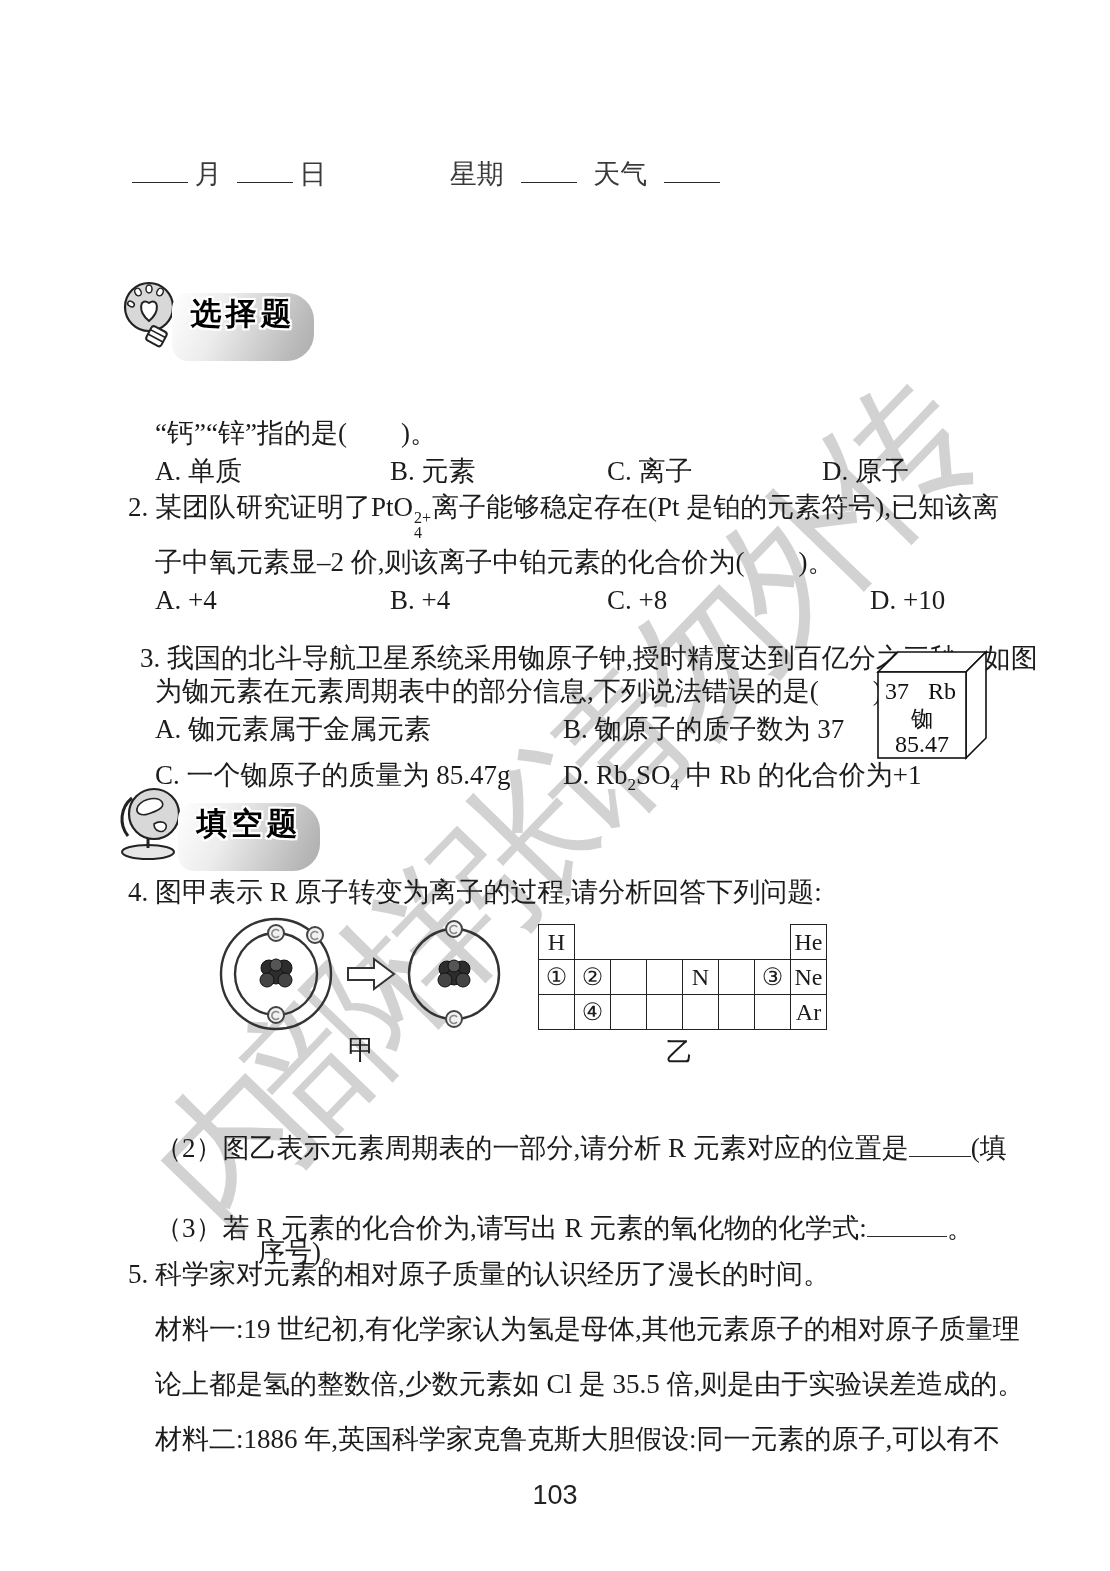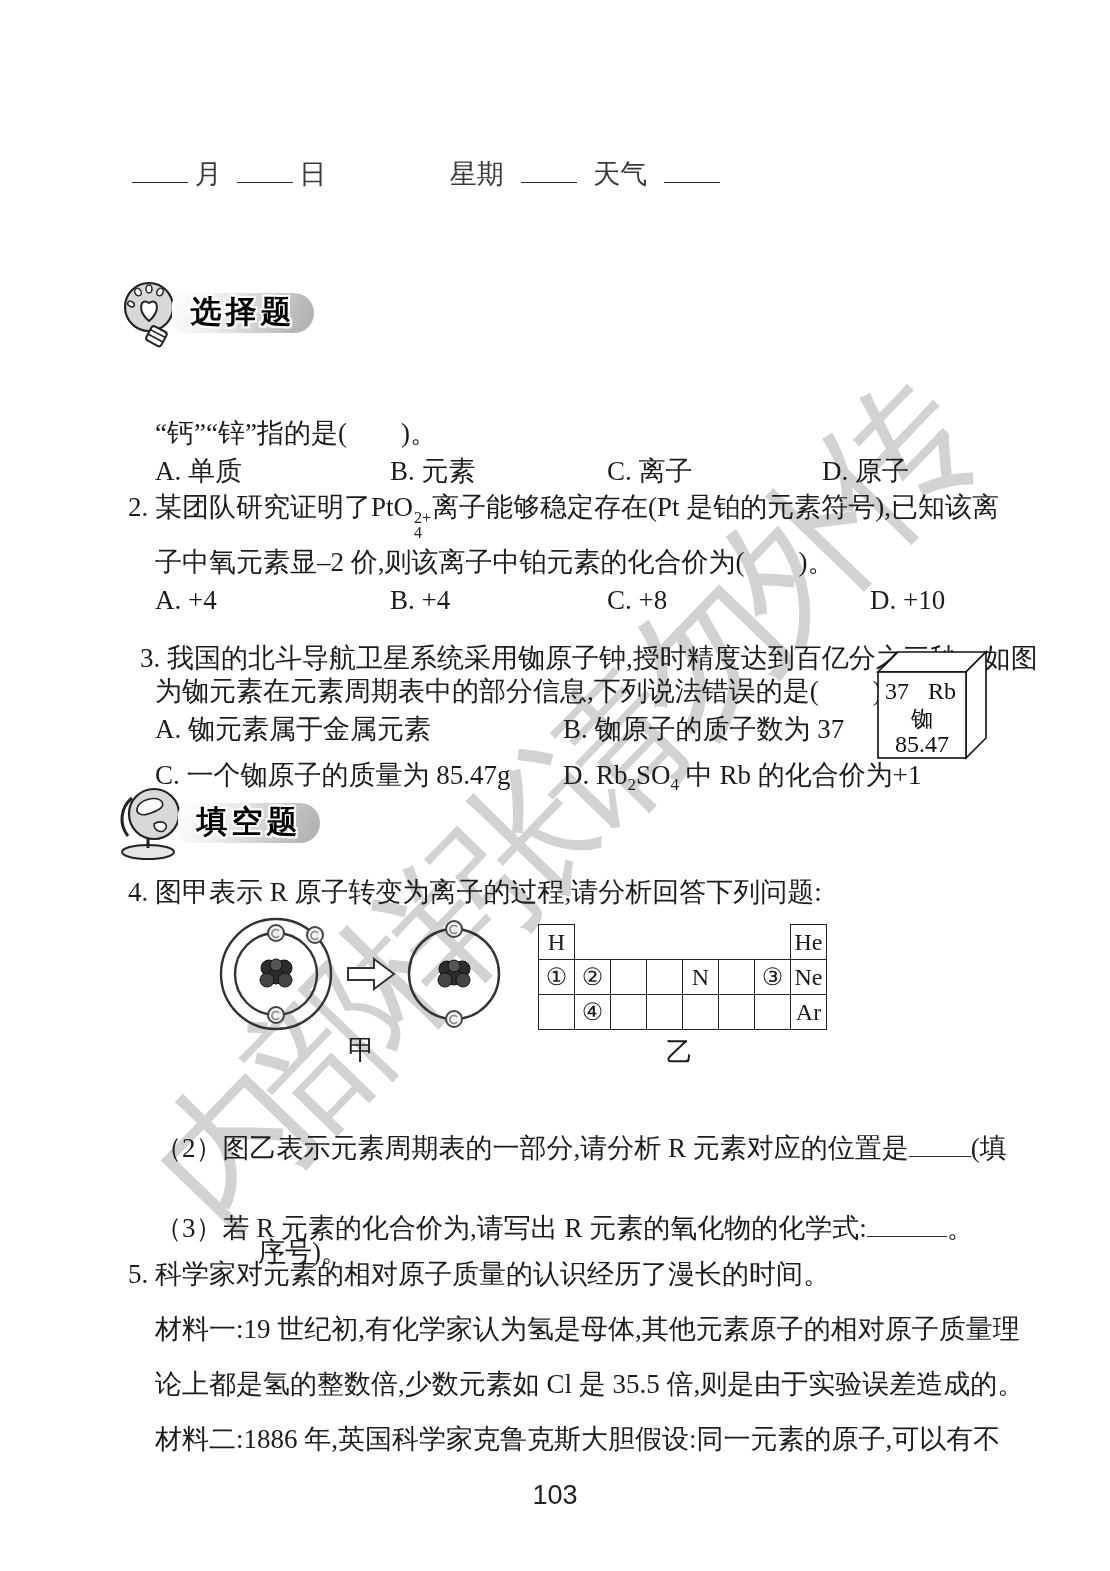--- a/index.html
+++ b/index.html
@@ -13,23 +13,23 @@
     transform:translate(-50%,-50%) rotate(-46deg);
     font-size:150px;letter-spacing:-14px;white-space:nowrap;
     color:#c7c7c7;opacity:.8;z-index:0;font-family:"Liberation Serif",serif;
   }
   .content{position:absolute;inset:0;z-index:1;}
   .line{position:absolute;font-size:27px;line-height:1.25;white-space:nowrap;}
   .thin{color:#3a3a3a;}
   .blank{display:inline-block;border-bottom:1.6px solid #2a2a2a;height:22px;vertical-align:baseline;}
   
   .pill{
-    position:absolute;height:40px;border-radius:16px 27px 27px 16px;
+    position:absolute;height:68px;border-radius:16px 27px 27px 16px;
     background:linear-gradient(115deg,#ffffff 0%,#ececec 35%,#b9b9b9 85%,#adadad 100%);
-    display:flex;align-items:flex-end;justify-content:center;
+    display:flex;align-items:flex-start;justify-content:center;
   }
   .pill-text{
     font-family:"Liberation Sans","DejaVu Sans",sans-serif;font-weight:900;
     font-size:31px;letter-spacing:4px;color:#000;
     text-shadow:-2px -2px 0 #fff,2px -2px 0 #fff,-2px 2px 0 #fff,2px 2px 0 #fff,0 -2px 0 #fff,0 2px 0 #fff,-2px 0 0 #fff,2px 0 0 #fff;
   }
   .icon{position:absolute;}
   
   .supsub{display:inline-flex;flex-direction:column;line-height:1;font-size:16px;vertical-align:-7px;margin:0 1px;}
   .supsub span{display:block;height:15px;}

